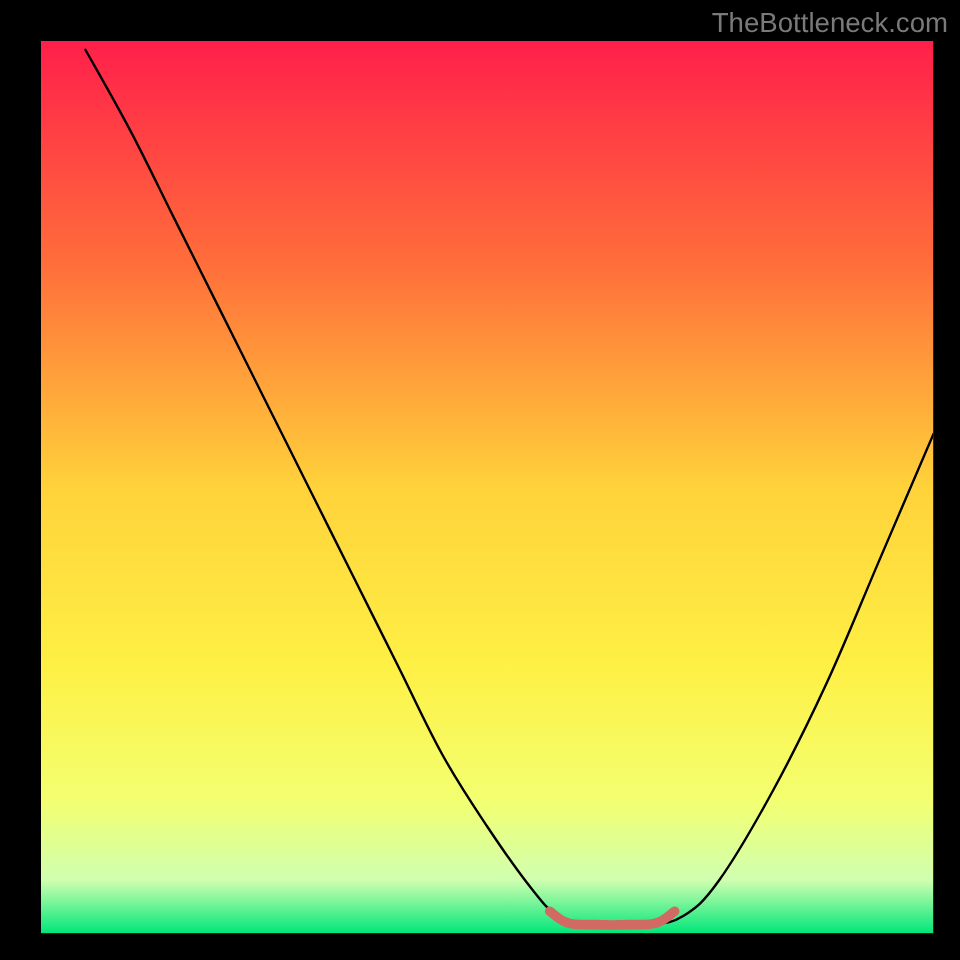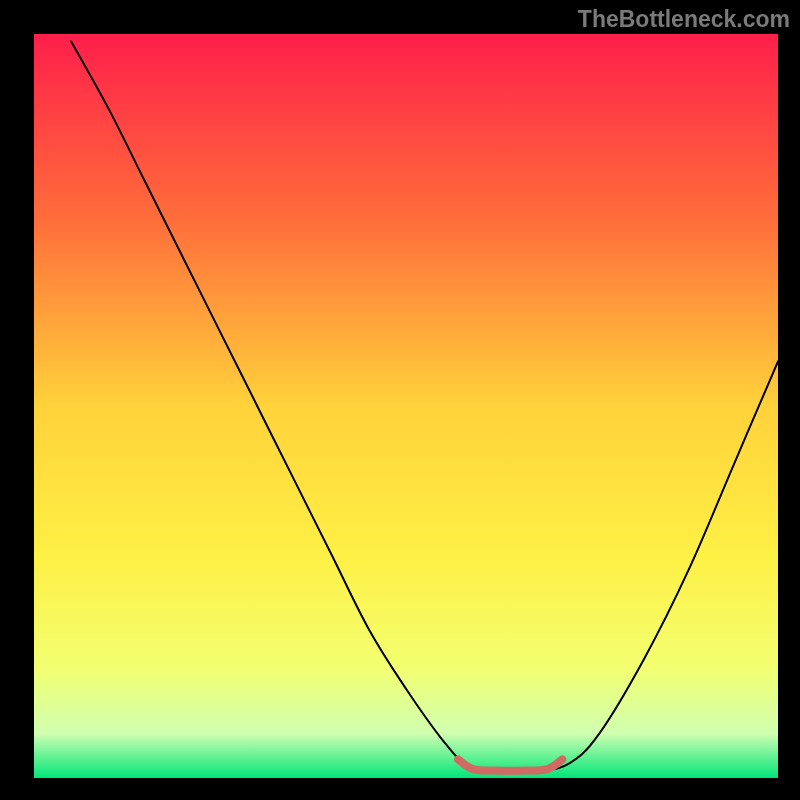--- a/index.html
+++ b/index.html
@@ -16,21 +16,21 @@
     height: 800px;
     position: relative;
     background: #000;
   }
   .watermark {
     position: absolute;
     top: 6px;
     right: 10px;
     color: #7a7a7a;
     font-size: 23px;
-    font-weight: 700;
+    font-weight: 400;
     z-index: 10;
   }
   .plot-area {
     position: absolute;
     left: 34px;
     top: 34px;
     width: 744px;
     height: 744px;
     overflow: hidden;
   }

